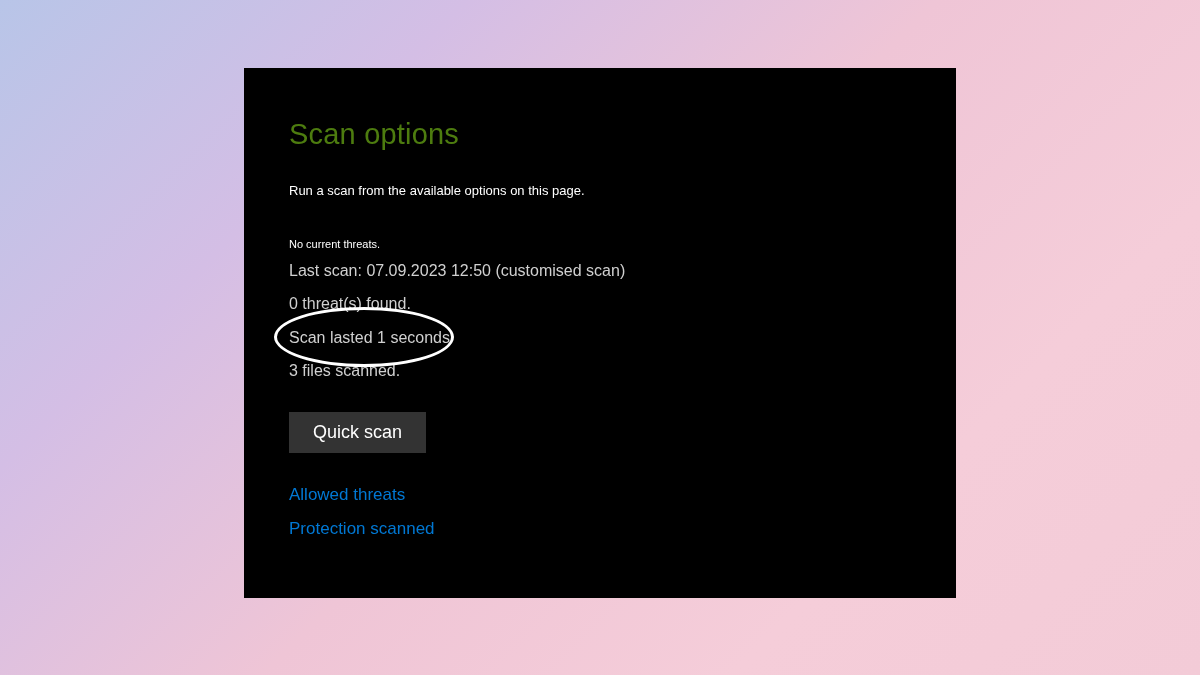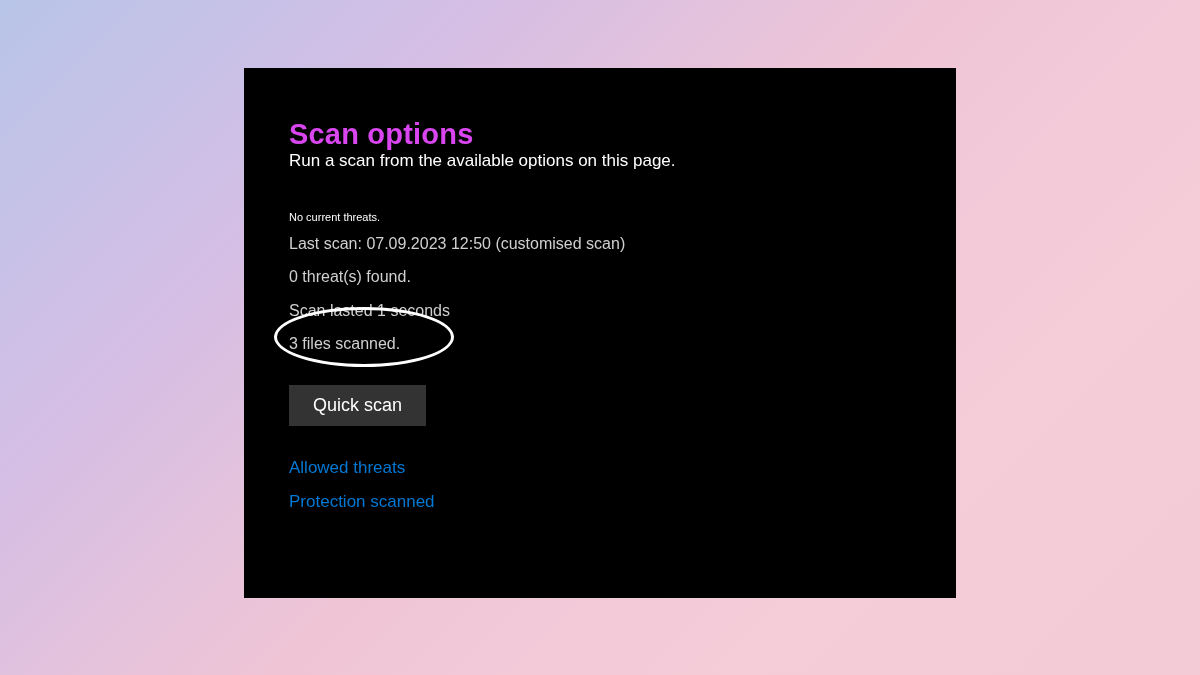--- a/index.html
+++ b/index.html
@@ -22,30 +22,30 @@
     .window {
       width: 712px;
       height: 530px;
       background: #000000;
       padding: 50px 45px 30px 45px;
       position: relative;
       margin-top: -10px;
     }
     
     .title {
-      color: #d946ef;
+      color: #4d7c0f;
       font-size: 29px;
-      font-weight: 700;
-      margin-bottom: 0;
+      font-weight: 400;
+      margin-bottom: 32px;
       letter-spacing: 0.2px;
     }
     
     .subtitle {
       color: #ffffff;
-      font-size: 17px;
+      font-size: 13px;
       font-weight: 400;
       margin-bottom: 40px;
     }
     
     .status-block {
       position: relative;
     }
     
     .status-heading {
       color: #ffffff;

